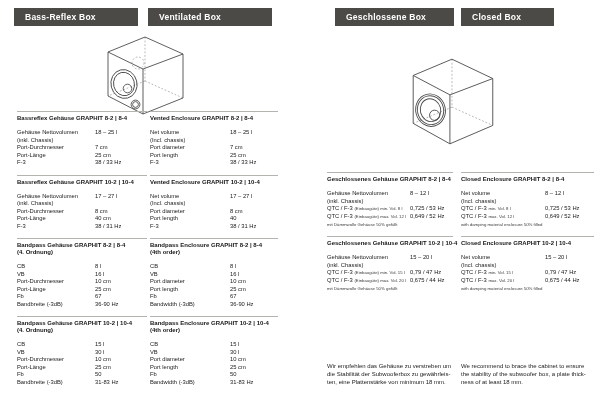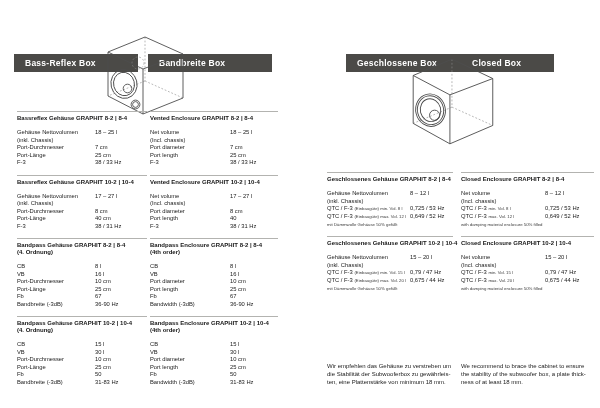--- a/index.html
+++ b/index.html
@@ -1,24 +1,24 @@
 <!DOCTYPE html>
 <html><head>
 <meta charset="utf-8">
 <style>
   html,body{margin:0;padding:0;background:#fff;}
   .page{position:relative;width:600px;height:408px;background:#ffffff;overflow:hidden;
         font-family:"Liberation Sans",sans-serif;color:#1c1c1c;}
   
   .bar{position:absolute;top:8px;height:18px;background:#4b4a47;color:#fff;
        font-size:8.5px;font-weight:bold;line-height:18px;padding-left:11px;
-       box-sizing:border-box;letter-spacing:.25px;white-space:nowrap;overflow:hidden;margin-top:46px;}
+       box-sizing:border-box;letter-spacing:.25px;white-space:nowrap;overflow:hidden;}
   #bar-0{left:14px;width:124px}
   #bar-1{left:148px;width:124px}
-  #bar-2{left:346px;width:119px}
+  #bar-2{left:335px;width:119px}
   #bar-3{left:461px;width:93px}
   
   .drawing{position:absolute;}
   #drawing-left{left:98px;top:34px;width:95px;height:82px}
   #drawing-right{left:403px;top:56px;width:102px;height:92px}
   .drawing svg{display:block;width:100%;height:100%}
   .ln{fill:none;stroke:#4d4d4d;stroke-width:.9;stroke-linejoin:round}
   .lnh{fill:none;stroke:#8a8a8a;stroke-width:.6;stroke-dasharray:1.8 1.8}
   
   .col{position:absolute;}
@@ -37,21 +37,21 @@
   .note{position:absolute;top:363px;font-size:6px;line-height:7.9px;color:#222}
   #note-de{left:327px;width:132px}
   #note-en{left:461px;width:138px}
 </style>
 </head>
 <body>
 
 <div class="page">
 
   <div class="bar" id="bar-0">Bass-Reflex Box</div>
-  <div class="bar" id="bar-1">Bandbreite Box</div>
+  <div class="bar" id="bar-1">Ventilated Box</div>
   <div class="bar" id="bar-2">Geschlossene Box</div>
   <div class="bar" id="bar-3">Closed Box</div>
 
   <div class="drawing" id="drawing-left">
     <svg viewBox="0 0 95 82" xmlns="http://www.w3.org/2000/svg">
       <path class="lnh" d="M47,3 L47,47 M47,47 L10,62 M47,47 L85,64"></path>
       <path class="ln" d="M47,3 L10,18 L45,35 L85,20 Z"></path>
       <path class="ln" d="M10,18 L10,62 L45,80 L45,35"></path>
       <path class="ln" d="M85,20 L85,64 L45,80"></path>
       <circle class="lnh" cx="40" cy="29" r="6"></circle>

